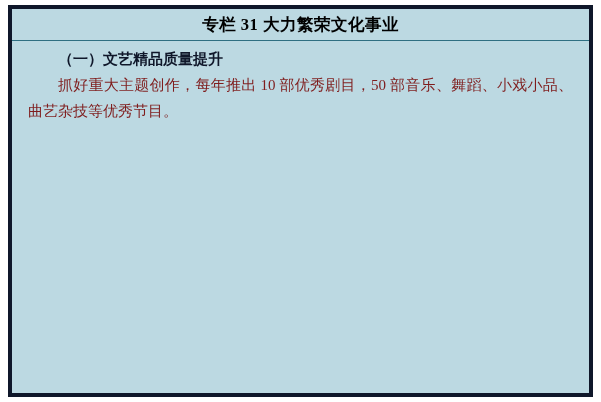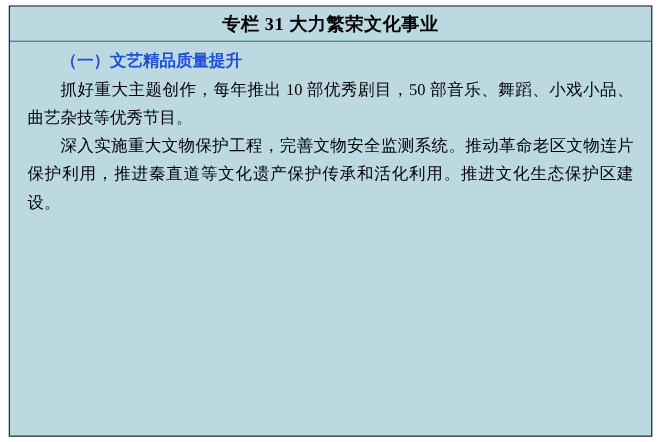--- a/index.html
+++ b/index.html
@@ -12,21 +12,21 @@
     background: #ffffff;
     font-family: "Liberation Serif", "DejaVu Serif", serif;
   }
   .box {
     position: absolute;
     left: 8px;
     top: 5px;
     width: 585px;
     height: 392px;
     box-sizing: border-box;
-    border: 1px solid #0f172a;
+    border: 4px solid #0f172a;
     background: #bcd9e2;
     overflow: hidden;
   }
   .title-bar {
     height: 31px;
     border-bottom: 1px solid #2f6f82;
     display: flex;
     align-items: center;
     justify-content: center;
     background: #bcd9e2;
@@ -37,40 +37,39 @@
     color: #000000;
     letter-spacing: 0.5px;
     font-family: "Liberation Serif", "DejaVu Serif", serif;
   }
   .body-area {
     padding: 6px 16px 4px 16px;
   }
   .sub-head {
     font-size: 15px;
     font-weight: bold;
-    color: #1d4ed8;
+    color: #0f172a;
     text-indent: 2em;
     line-height: 1.72;
     margin: 0;
   }
   .para {
     font-size: 15px;
-    color: #000000;
+    color: #7f1d1d;
     text-indent: 2em;
     line-height: 1.72;
     margin: 0;
     text-align: justify;
     text-justify: inter-ideograph;
   }
 </style>
 </head>
 <body>
 
 <div class="box">
   <div class="title-bar">
     <span class="title-text">专栏 31   大力繁荣文化事业</span>
   </div>
   <div class="body-area">
     <p class="sub-head">（一）文艺精品质量提升</p>
     <p class="para">抓好重大主题创作，每年推出 10 部优秀剧目，50 部音乐、舞蹈、小戏小品、曲艺杂技等优秀节目。</p>
-    <p class="para">深入实施重大文物保护工程，完善文物安全监测系统。推动革命老区文物连片保护利用，推进秦直道等文化遗产保护传承和活化利用。推进文化生态保护区建设。</p>
   </div>
 </div>
 
 </body></html>

